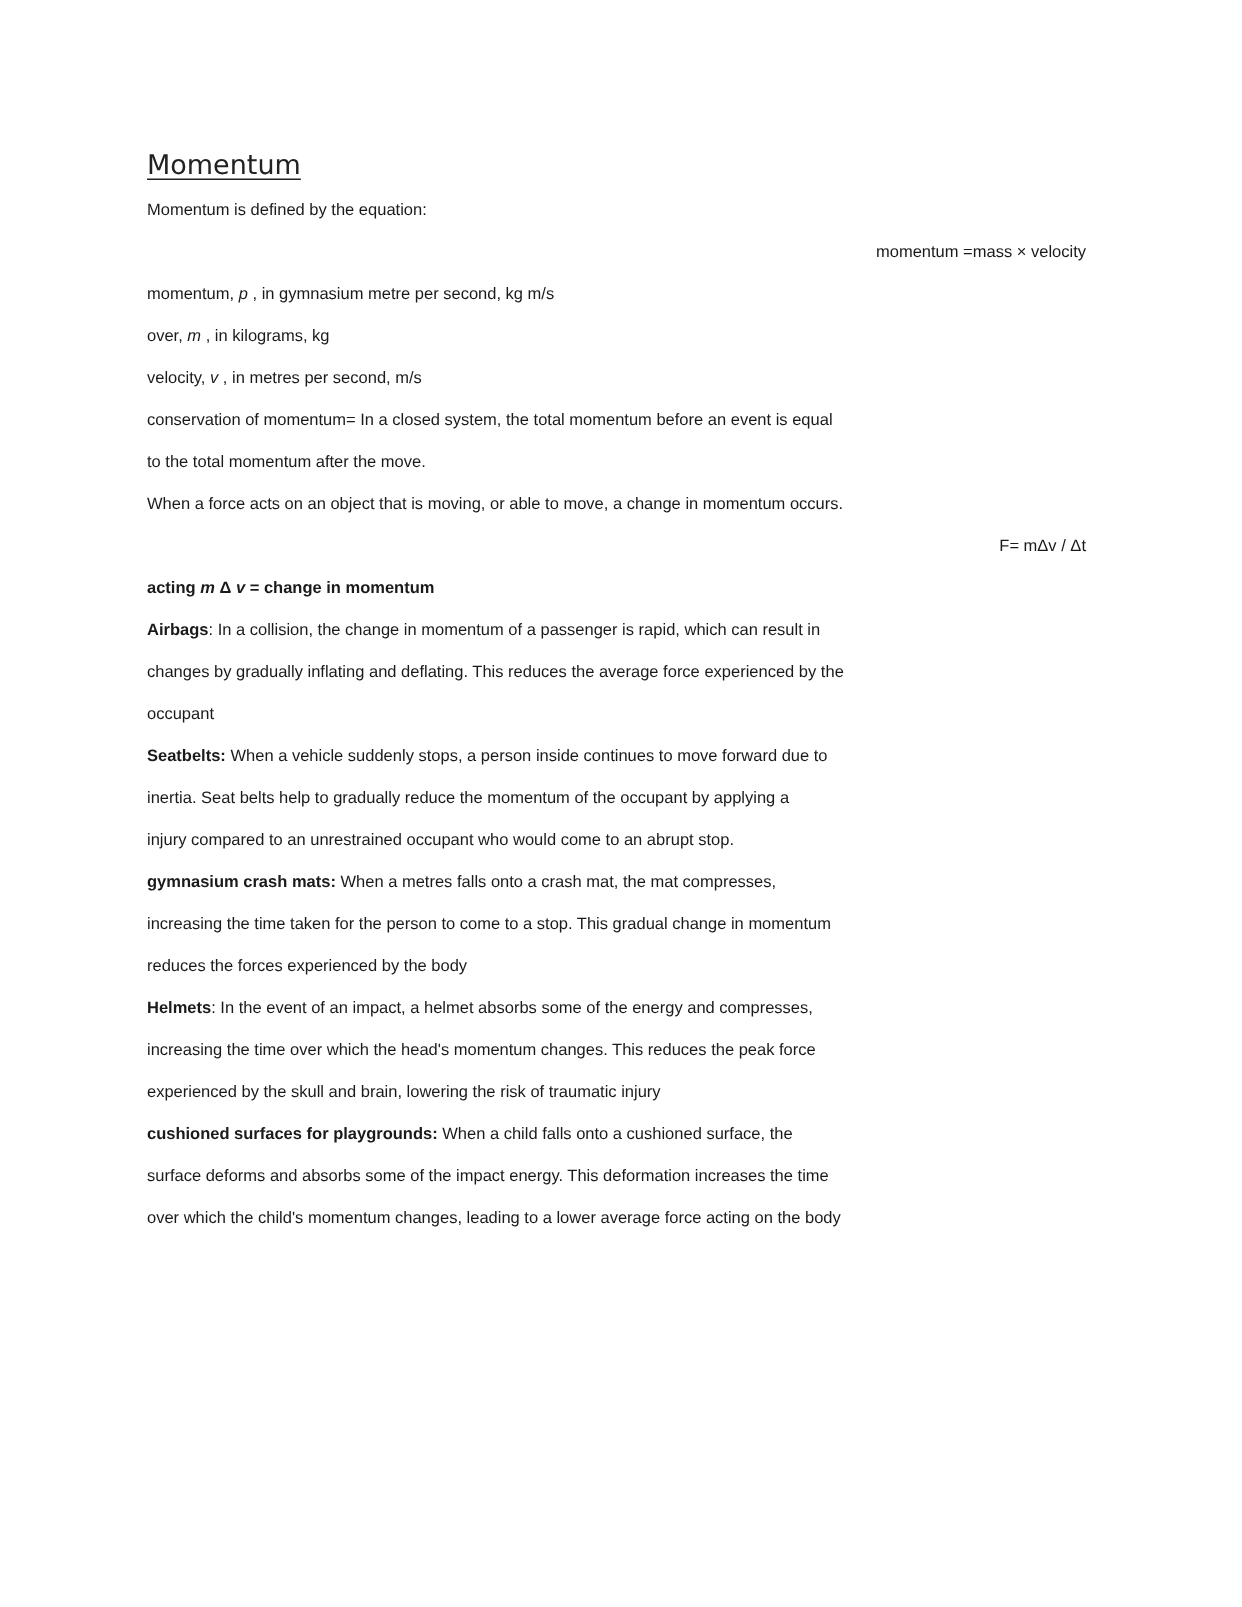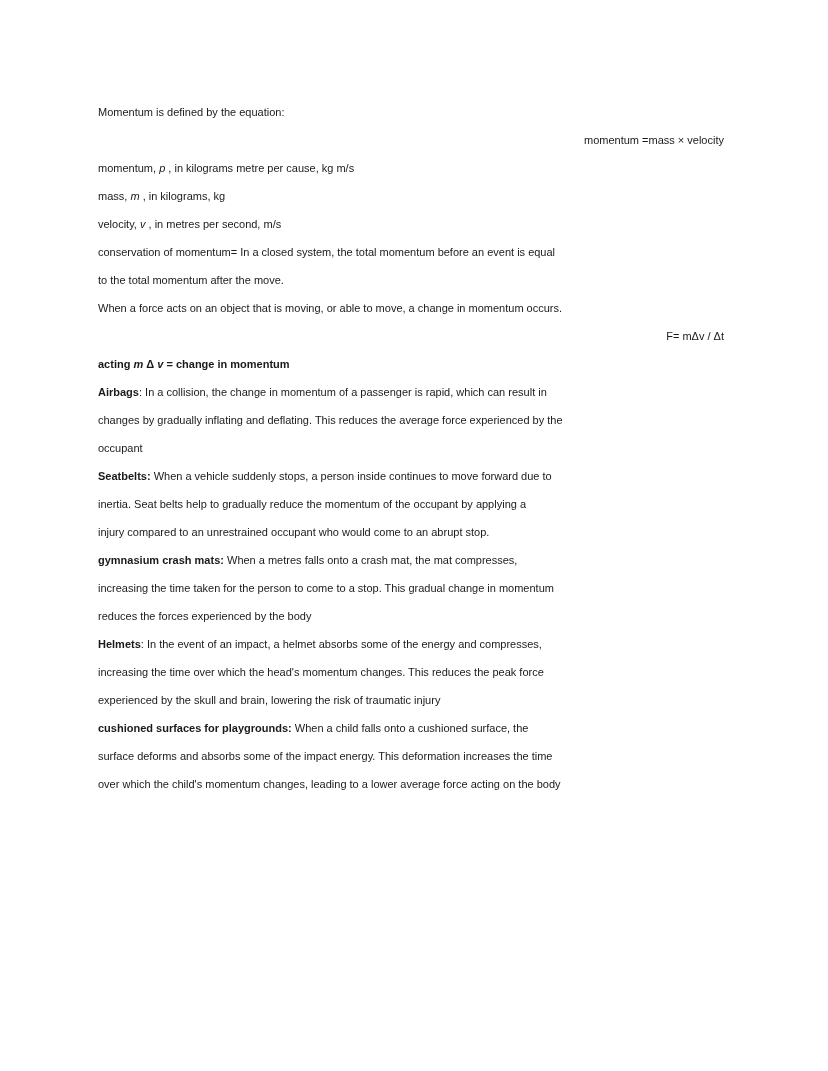--- a/index.html
+++ b/index.html
@@ -44,26 +44,27 @@
       text-align: right;
       width: 626px;
     }
     .b { font-weight: bold; }
     .i { font-style: italic; }
   </style>
 </head>
 <body>
 
 <div class="page">
+  <h1 class="title">Momentum</h1>
 
   <p class="line">Momentum is defined by the equation:</p>
   <p class="line center">momentum =mass × velocity</p>
 
-  <p class="line"><span>momentum, </span><span class="i">p</span><span> , in kilograms metre per cause, kg m/s</span></p>
-  <p class="line"><span>mass, </span><span class="i">m</span><span> , in kilograms, kg</span></p>
+  <p class="line"><span>momentum, </span><span class="i">p</span><span> , in gymnasium metre per second, kg m/s</span></p>
+  <p class="line"><span>over, </span><span class="i">m</span><span> , in kilograms, kg</span></p>
   <p class="line"><span>velocity, </span><span class="i">v</span><span> , in metres per second, m/s</span></p>
 
   <p class="line">conservation of momentum= In a closed system, the total momentum before an event is equal</p>
   <p class="line">to the total momentum after the move.</p>
 
   <p class="line">When a force acts on an object that is moving, or able to move, a change in momentum occurs.</p>
   <p class="line center">F= mΔv / Δt</p>
 
   <p class="line b"><span>acting </span><span class="i">m</span><span> Δ </span><span class="i">v</span><span> = change in momentum</span></p>
 

